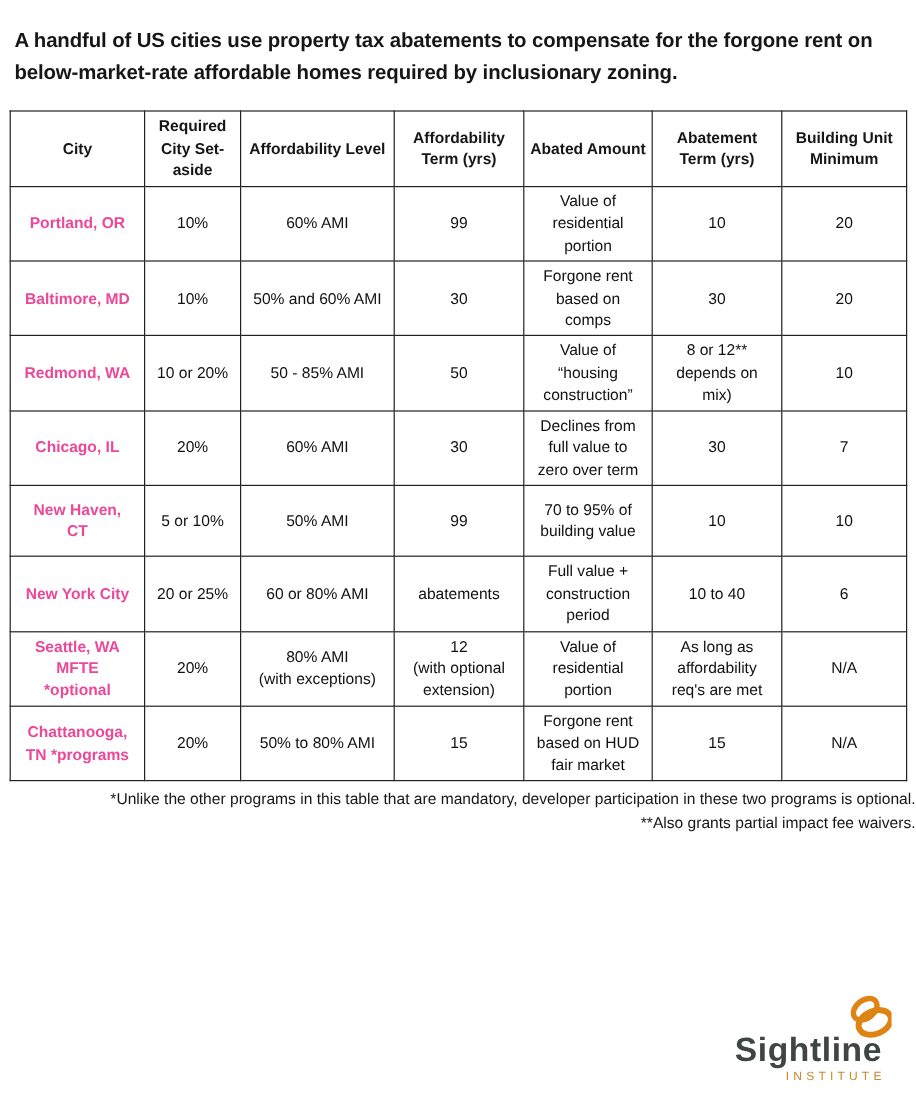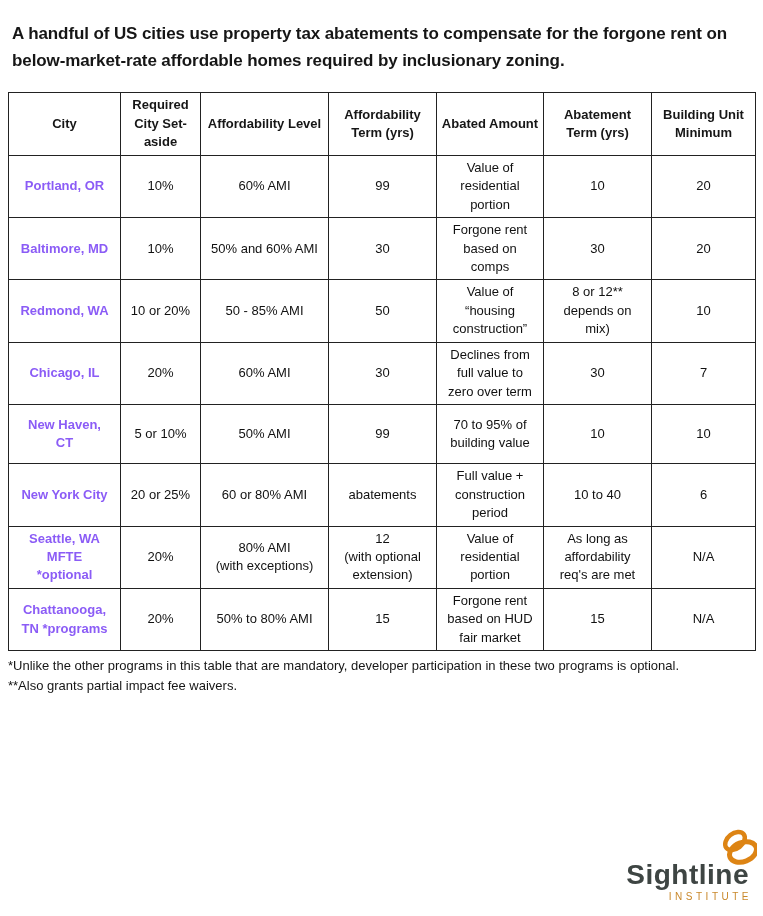--- a/index.html
+++ b/index.html
@@ -41,31 +41,32 @@
     text-align: center;
     vertical-align: middle;
     padding: 3px 4px;
     white-space: pre-line;
     line-height: 1.42;
     overflow: hidden;
   }
   table.abatement thead tr { height: 56px; }
   table.abatement tbody tr { height: 59px; }
   table.abatement th { font-weight: bold; color: #161616; }
-  table.abatement td:first-child { font-weight: bold; color: #8b5cf6; }
+  table.abatement td:first-child { font-weight: bold; color: #ec4899; }
   .footnotes {
     margin: 5px 0 0 8px;
     font-size: 13px;
     line-height: 1.55;
     color: #161616;
+    text-align: right;
   }
   .footnote { margin: 0; }
   .logo-wrap {
     position: absolute;
-    right: 6px;
+    right: 20px;
     bottom: 14px;
     width: 160px;
     height: 80px;
   }
 </style>
 </head>
 <body>
 
 <div class="page">
 

